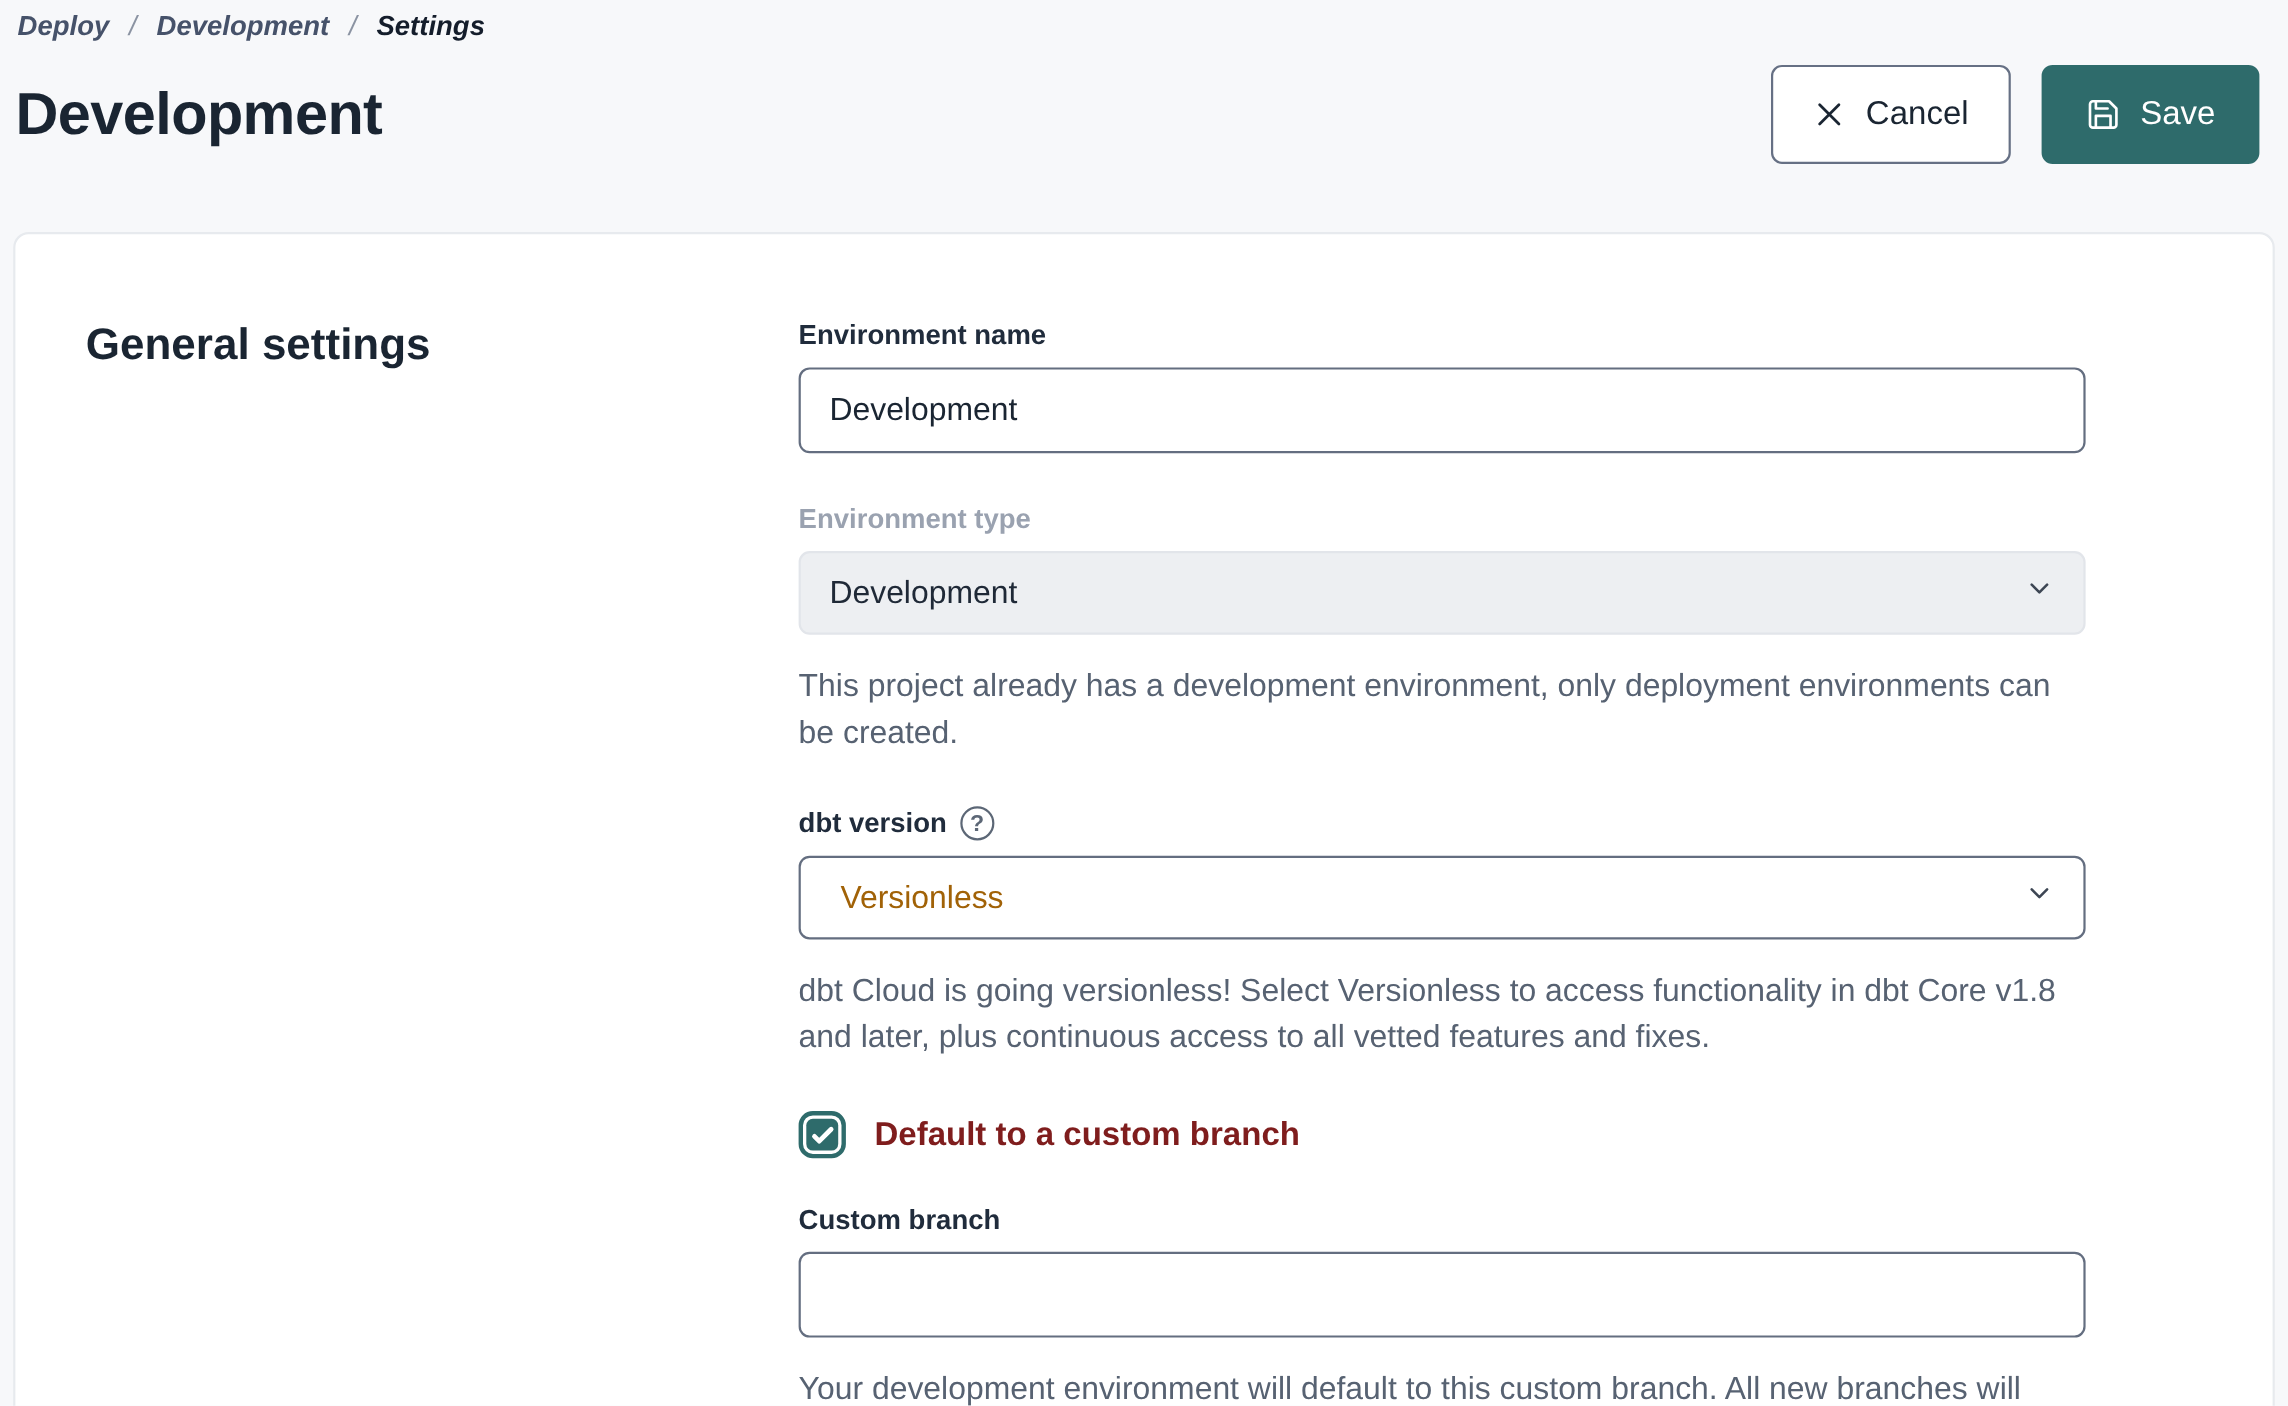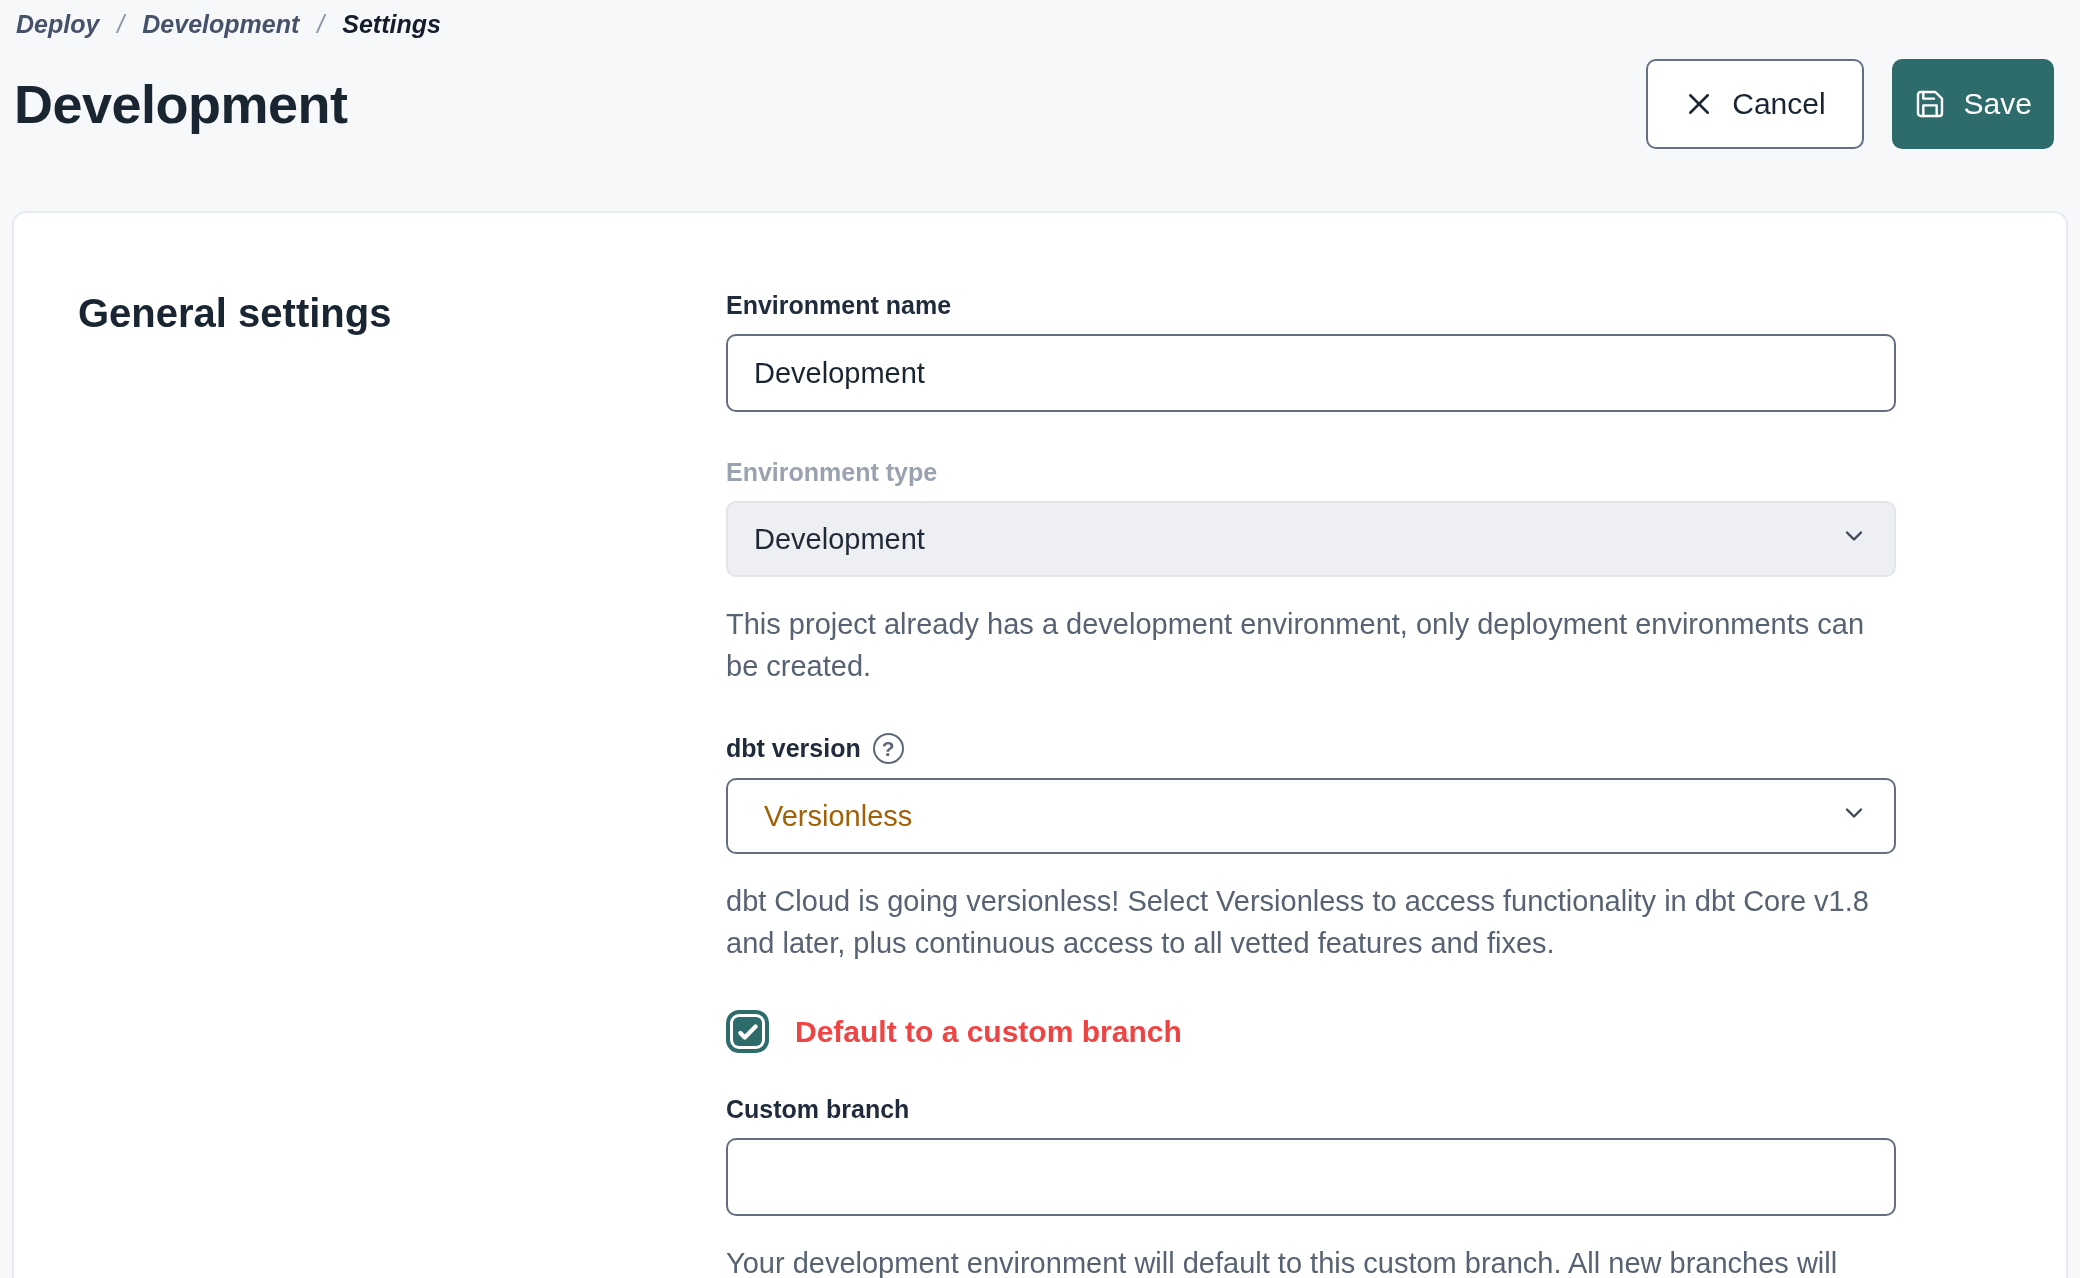--- a/index.html
+++ b/index.html
@@ -15,21 +15,21 @@
   .breadcrumb .current { color:#141d2b; font-weight:700; }
 
   .header-row { display:flex; align-items:center; justify-content:space-between;
     padding:0 26px 0 14px; margin-top:20px; }
   .page-title { font-size:54px; font-weight:700; color:#1a2532; margin:0; letter-spacing:-0.5px; }
 
   .actions { display:flex; gap:28px; }
   .btn { display:inline-flex; align-items:center; gap:18px; height:90px; border-radius:10px;
     font-size:30px; cursor:pointer; font-family:inherit; box-sizing:border-box; }
   .btn-cancel { background:#ffffff; border:2px solid #667084; color:#1a2532; padding:0 36px; }
-  .btn-save   { background:#2e6b6b; border:2px solid #2e6b6b; color:#ffffff; padding:0 20px; }
+  .btn-save   { background:#2e6b6b; border:2px solid #2e6b6b; color:#ffffff; padding:0 38px; }
   .btn svg { display:block; }
 
   
   .card { margin:62px 12px 0; background:#ffffff; border:2px solid #e7eaee; border-radius:14px;
     min-height:1090px; box-sizing:border-box; padding:78px 64px; display:flex; }
 
   .left-col { width:648px; flex:0 0 auto; }
   .section-title { font-size:40px; font-weight:700; margin:0 0 22px; color:#1a2532; }
   .section-sub { font-size:29px; color:#5c6776; margin:0; }
 
@@ -53,21 +53,21 @@
 
   .help-icon { width:31px; height:31px; box-sizing:border-box; border:2.5px solid #5c6776;
     border-radius:50%; color:#5c6776; display:inline-flex; align-items:center; justify-content:center;
     font-size:21px; font-weight:700; margin-left:12px; }
 
   .checkbox-row { display:flex; align-items:center; gap:26px; margin:6px 0 42px; }
   .checkbox { width:43px; height:43px; box-sizing:border-box; border:4px solid #2e6b6b;
     border-radius:13px; background:#ffffff; padding:3px; cursor:pointer; }
   .checkbox-inner { width:100%; height:100%; background:#2e6b6b; border-radius:6px;
     display:flex; align-items:center; justify-content:center; }
-  .checkbox-label { font-size:30px; font-weight:700; color:#ef4444; }
+  .checkbox-label { font-size:30px; font-weight:700; color:#7f1d1d; }
 </style>
 </head>
 <body>
 
 <nav class="breadcrumb">
   <span>Deploy</span>
   <span class="sep">/</span>
   <span>Development</span>
   <span class="sep">/</span>
   <span class="current">Settings</span>

